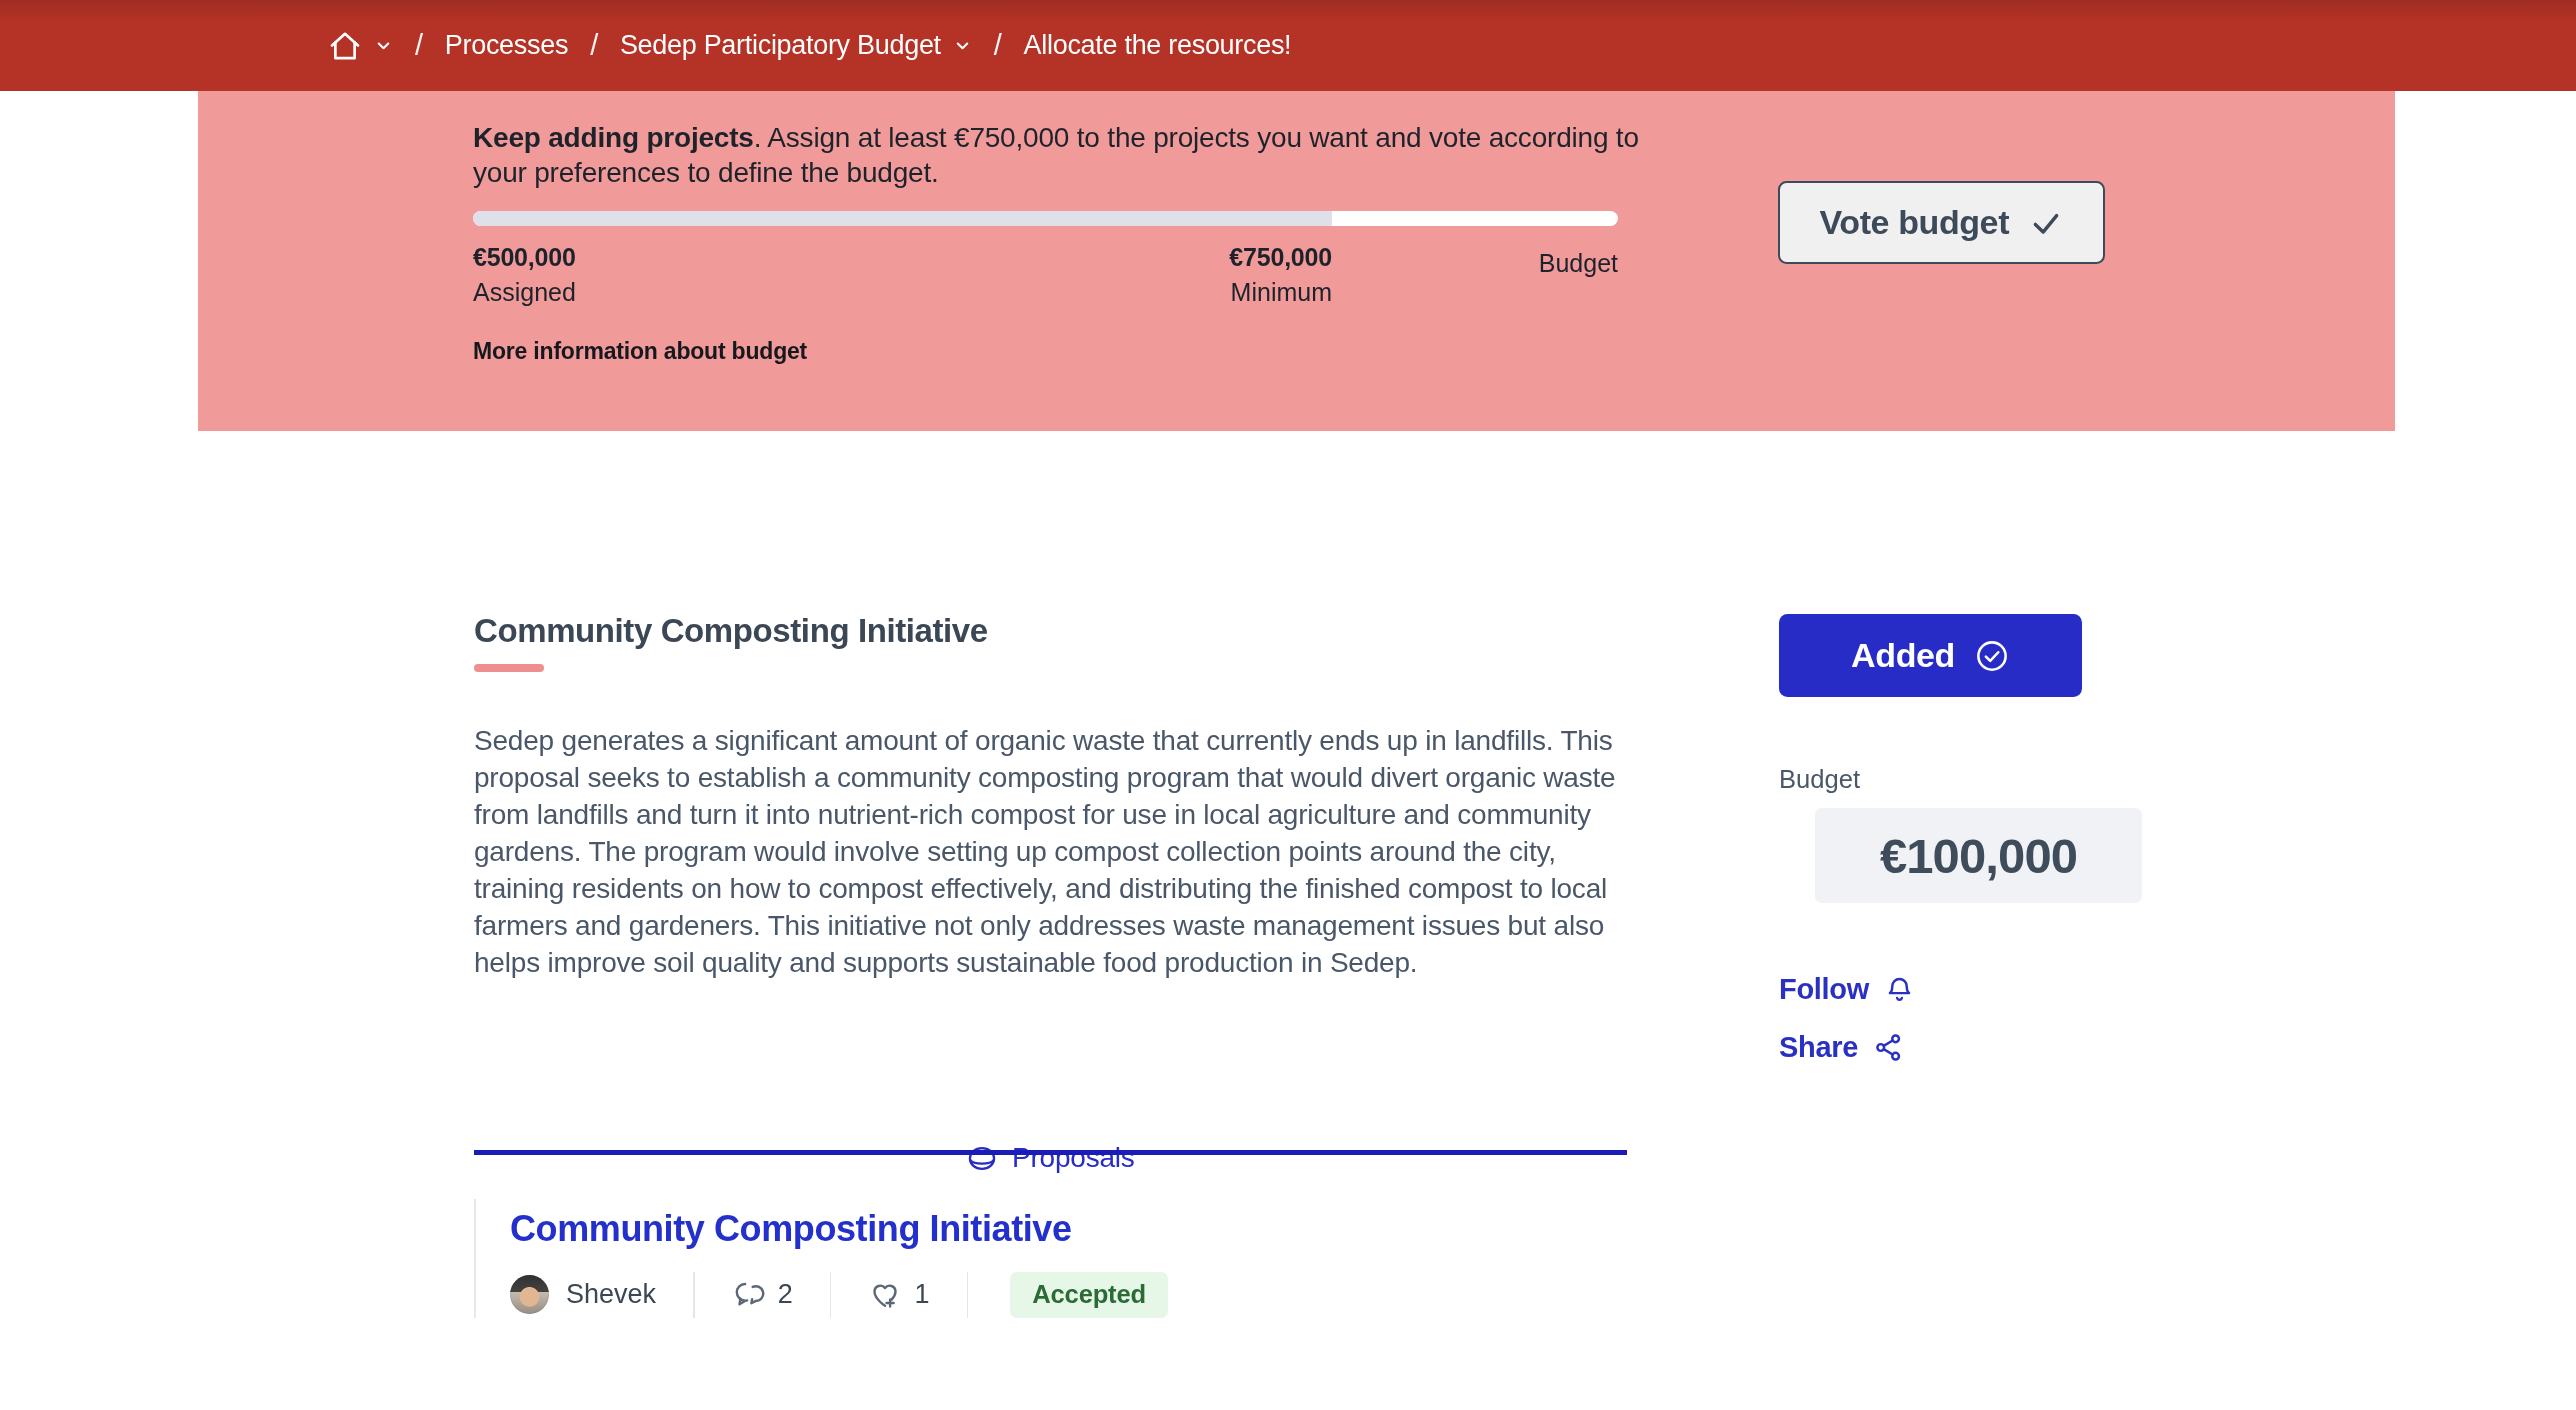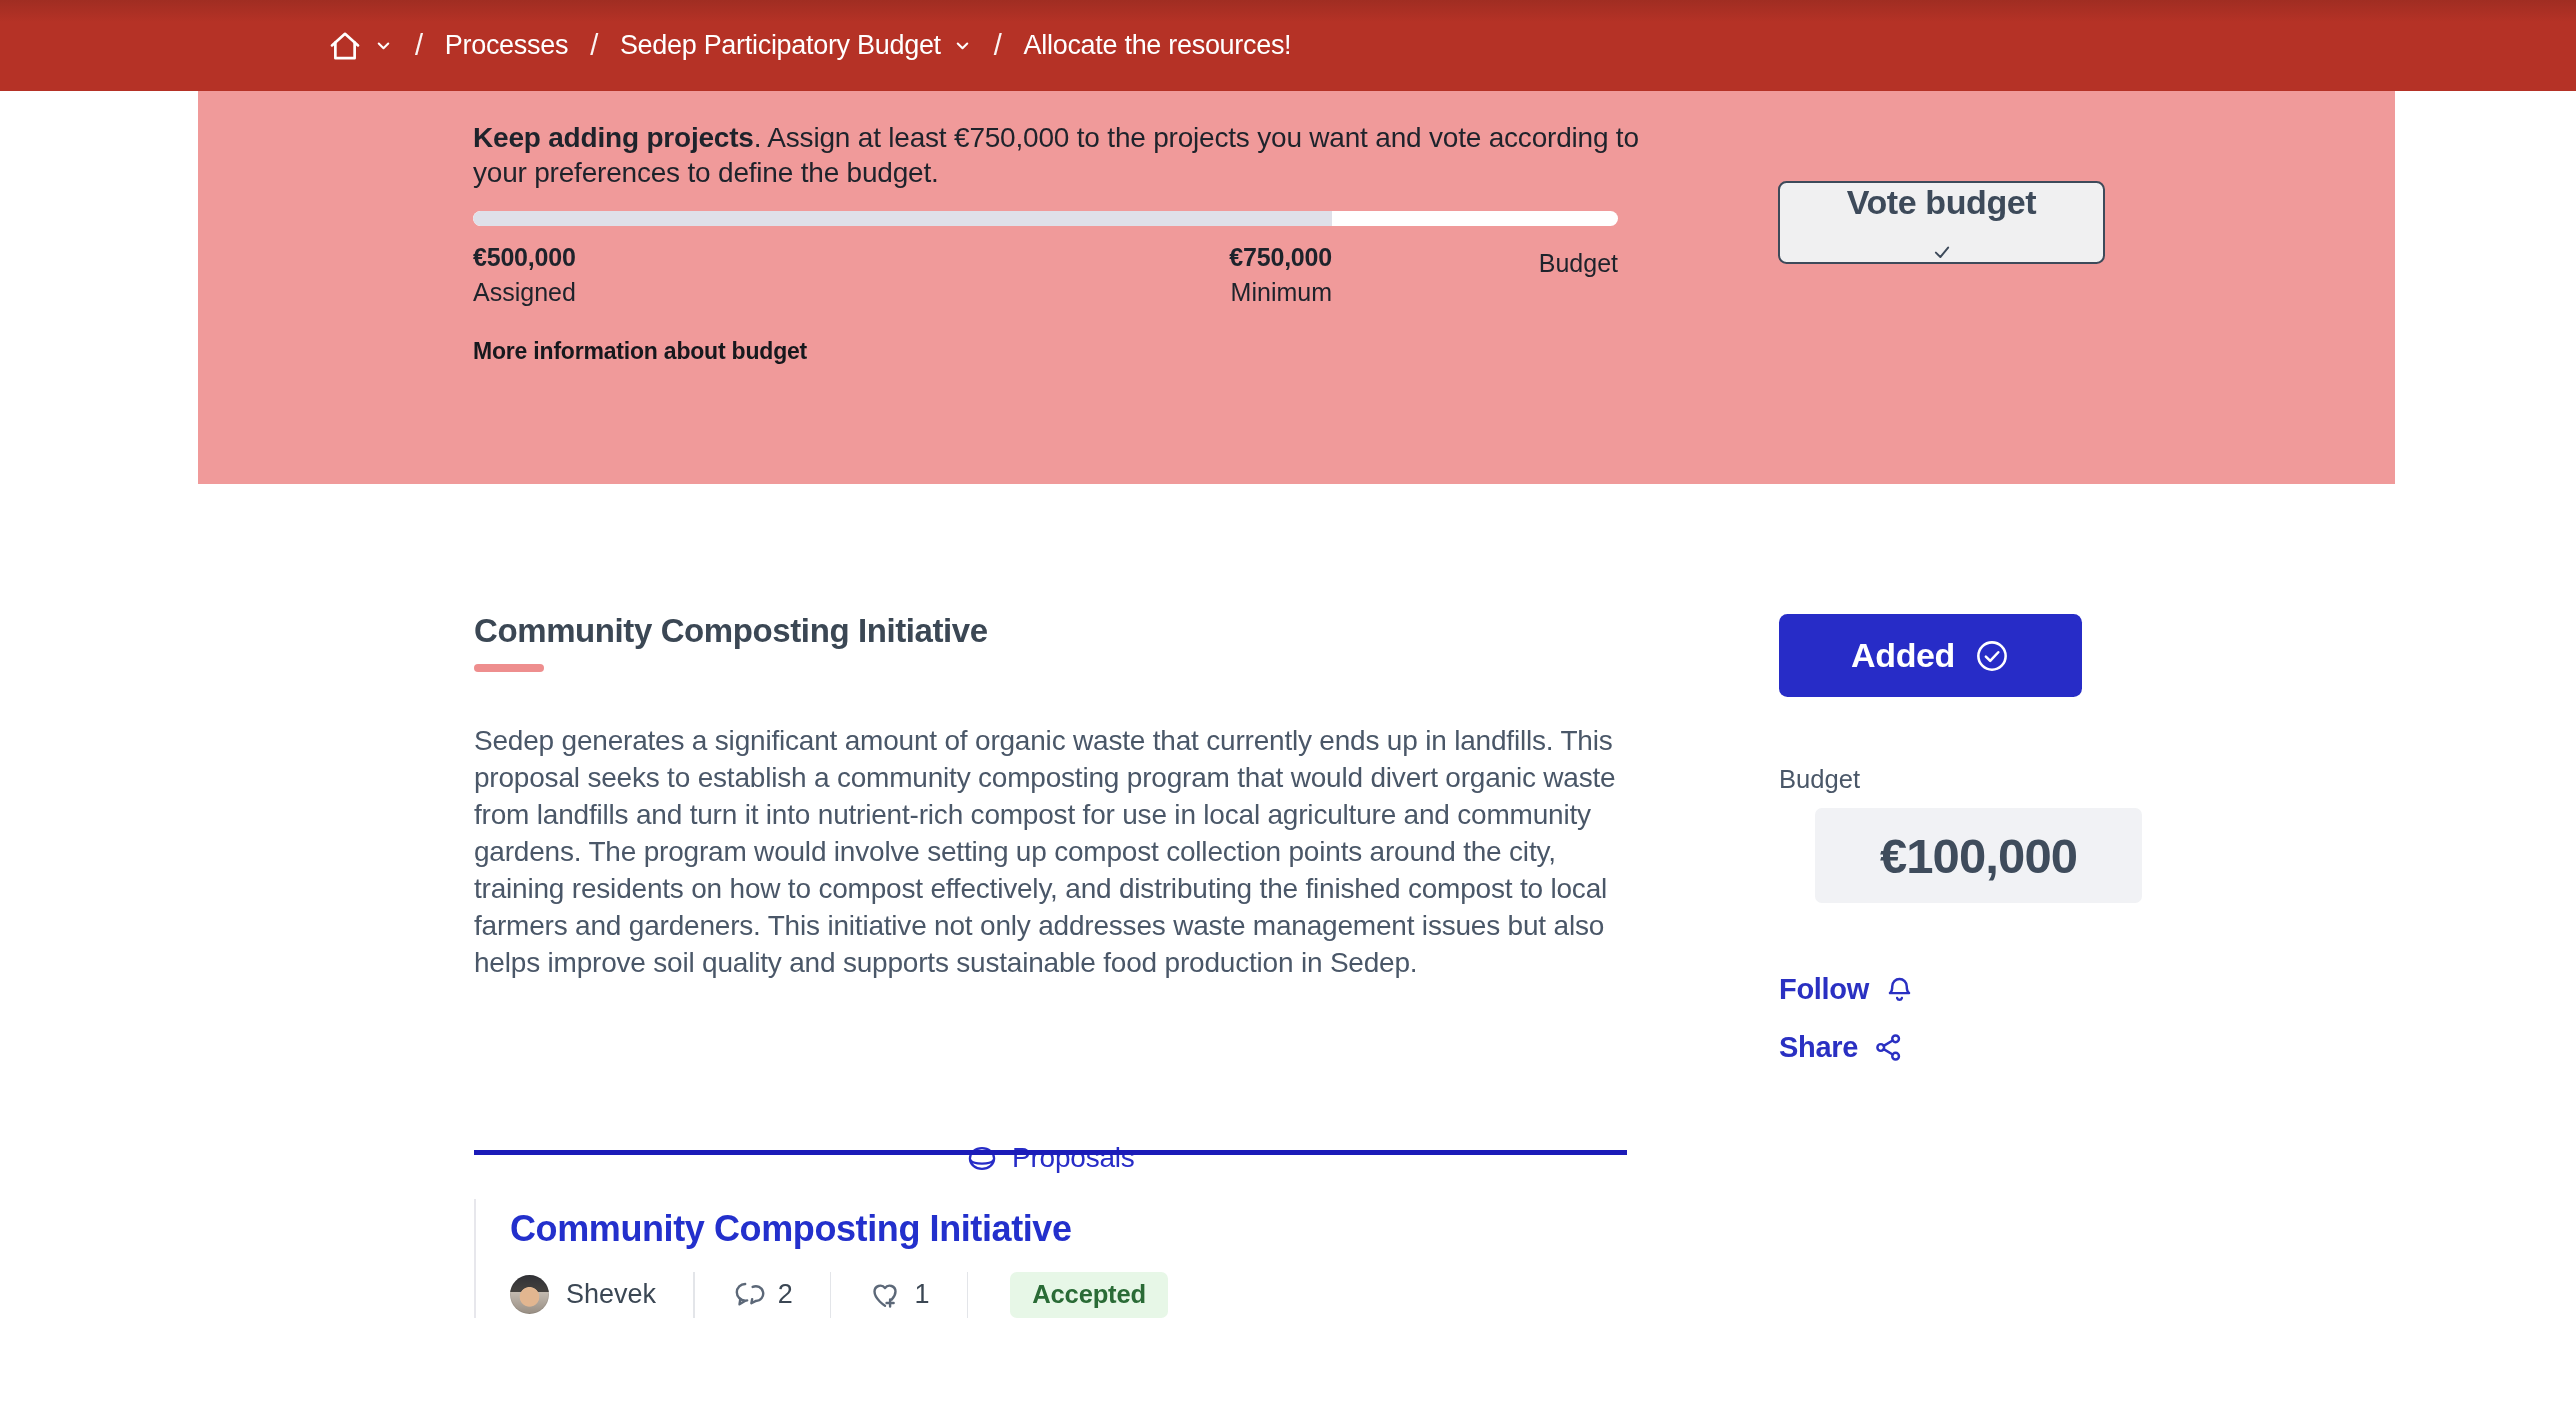--- a/index.html
+++ b/index.html
@@ -30,38 +30,38 @@
     color:#fff;font-size:27px;letter-spacing:-0.3px;white-space:nowrap;}
   .breadcrumb a{color:#fff;text-decoration:none;cursor:pointer;}
   .bc-home{display:flex;align-items:center;}
   .bc-home svg{width:34px;height:34px;}
   .bc-caret{display:flex;align-items:center;margin-left:12px;cursor:pointer;}
   .bc-caret svg{width:19px;height:19px;}
   .bc-sep{margin:0 22px;font-weight:300;font-size:29px;opacity:.95;}
   .bc-link{cursor:pointer;}
 
   
-  .banner{position:absolute;left:198px;top:91px;width:2197px;height:393px;background:var(--banner-pink);text-decoration:underline;}
+  .banner{position:absolute;left:198px;top:91px;width:2197px;height:340px;background:var(--banner-pink);text-decoration:underline;}
   .banner-text{position:absolute;left:275px;top:29px;width:1184px;font-size:28px;line-height:35px;
     color:#1e232b;letter-spacing:-0.2px;}
   .banner-text strong{font-weight:bold;}
   .progress{position:absolute;left:275px;top:120px;width:1145px;height:14.5px;background:#ffffff;border-radius:8.5px;overflow:hidden;}
   .progress-fill{height:100%;width:75%;background:var(--progress-gray);border-radius:8.5px 0 0 8.5px;}
   .amounts{position:absolute;left:275px;top:152px;width:1145px;height:94px;font-size:25px;color:#1e232b;}
   .amount-block{position:absolute;top:0;}
   .amount-block .amount{font-weight:bold;letter-spacing:-0.2px;}
   .amount-block .amount-label{margin-top:6px;font-weight:normal;}
   .amount-assigned{left:0;text-align:left;}
   .amount-minimum{left:0;width:859px;text-align:right;}
   .amount-total{left:0;width:1145px;text-align:right;}
   .more-info{position:absolute;left:275px;top:247px;font-size:23px;font-weight:bold;color:#16181d;
     text-decoration:none;cursor:pointer;letter-spacing:-0.2px;}
   .vote-btn{position:absolute;right:290px;top:90px;width:327px;height:83px;background:#f0f0f1;
     border:2.1px solid var(--button-slate);border-radius:8.5px;display:flex;align-items:center;justify-content:center;
-    gap:20.4px;font-family:inherit;font-size:34px;font-weight:bold;color:var(--button-slate);cursor:pointer;letter-spacing:-0.4px;flex-direction:column;}
+    gap:20.4px;font-family:inherit;font-size:34px;font-weight:bold;color:var(--button-slate);cursor:pointer;letter-spacing:-0.4px;}
   .vote-btn svg{width:34px;height:34px;}
 
   
   .project-title{position:absolute;left:474px;top:612px;font-size:33px;font-weight:bold;
     color:var(--heading-slate);letter-spacing:-0.4px;}
   .title-underline{position:absolute;left:474px;top:664px;width:70px;height:7.7px;border-radius:4.3px;background:var(--title-accent);}
   .description{position:absolute;left:474px;top:722px;width:1169px;font-size:28px;line-height:37px;
     color:var(--text-slate);letter-spacing:-0.2px;}
 
   .tabs{position:absolute;left:474px;top:1104px;width:1153px;display:flex;justify-content:center;margin-top:38px;}

